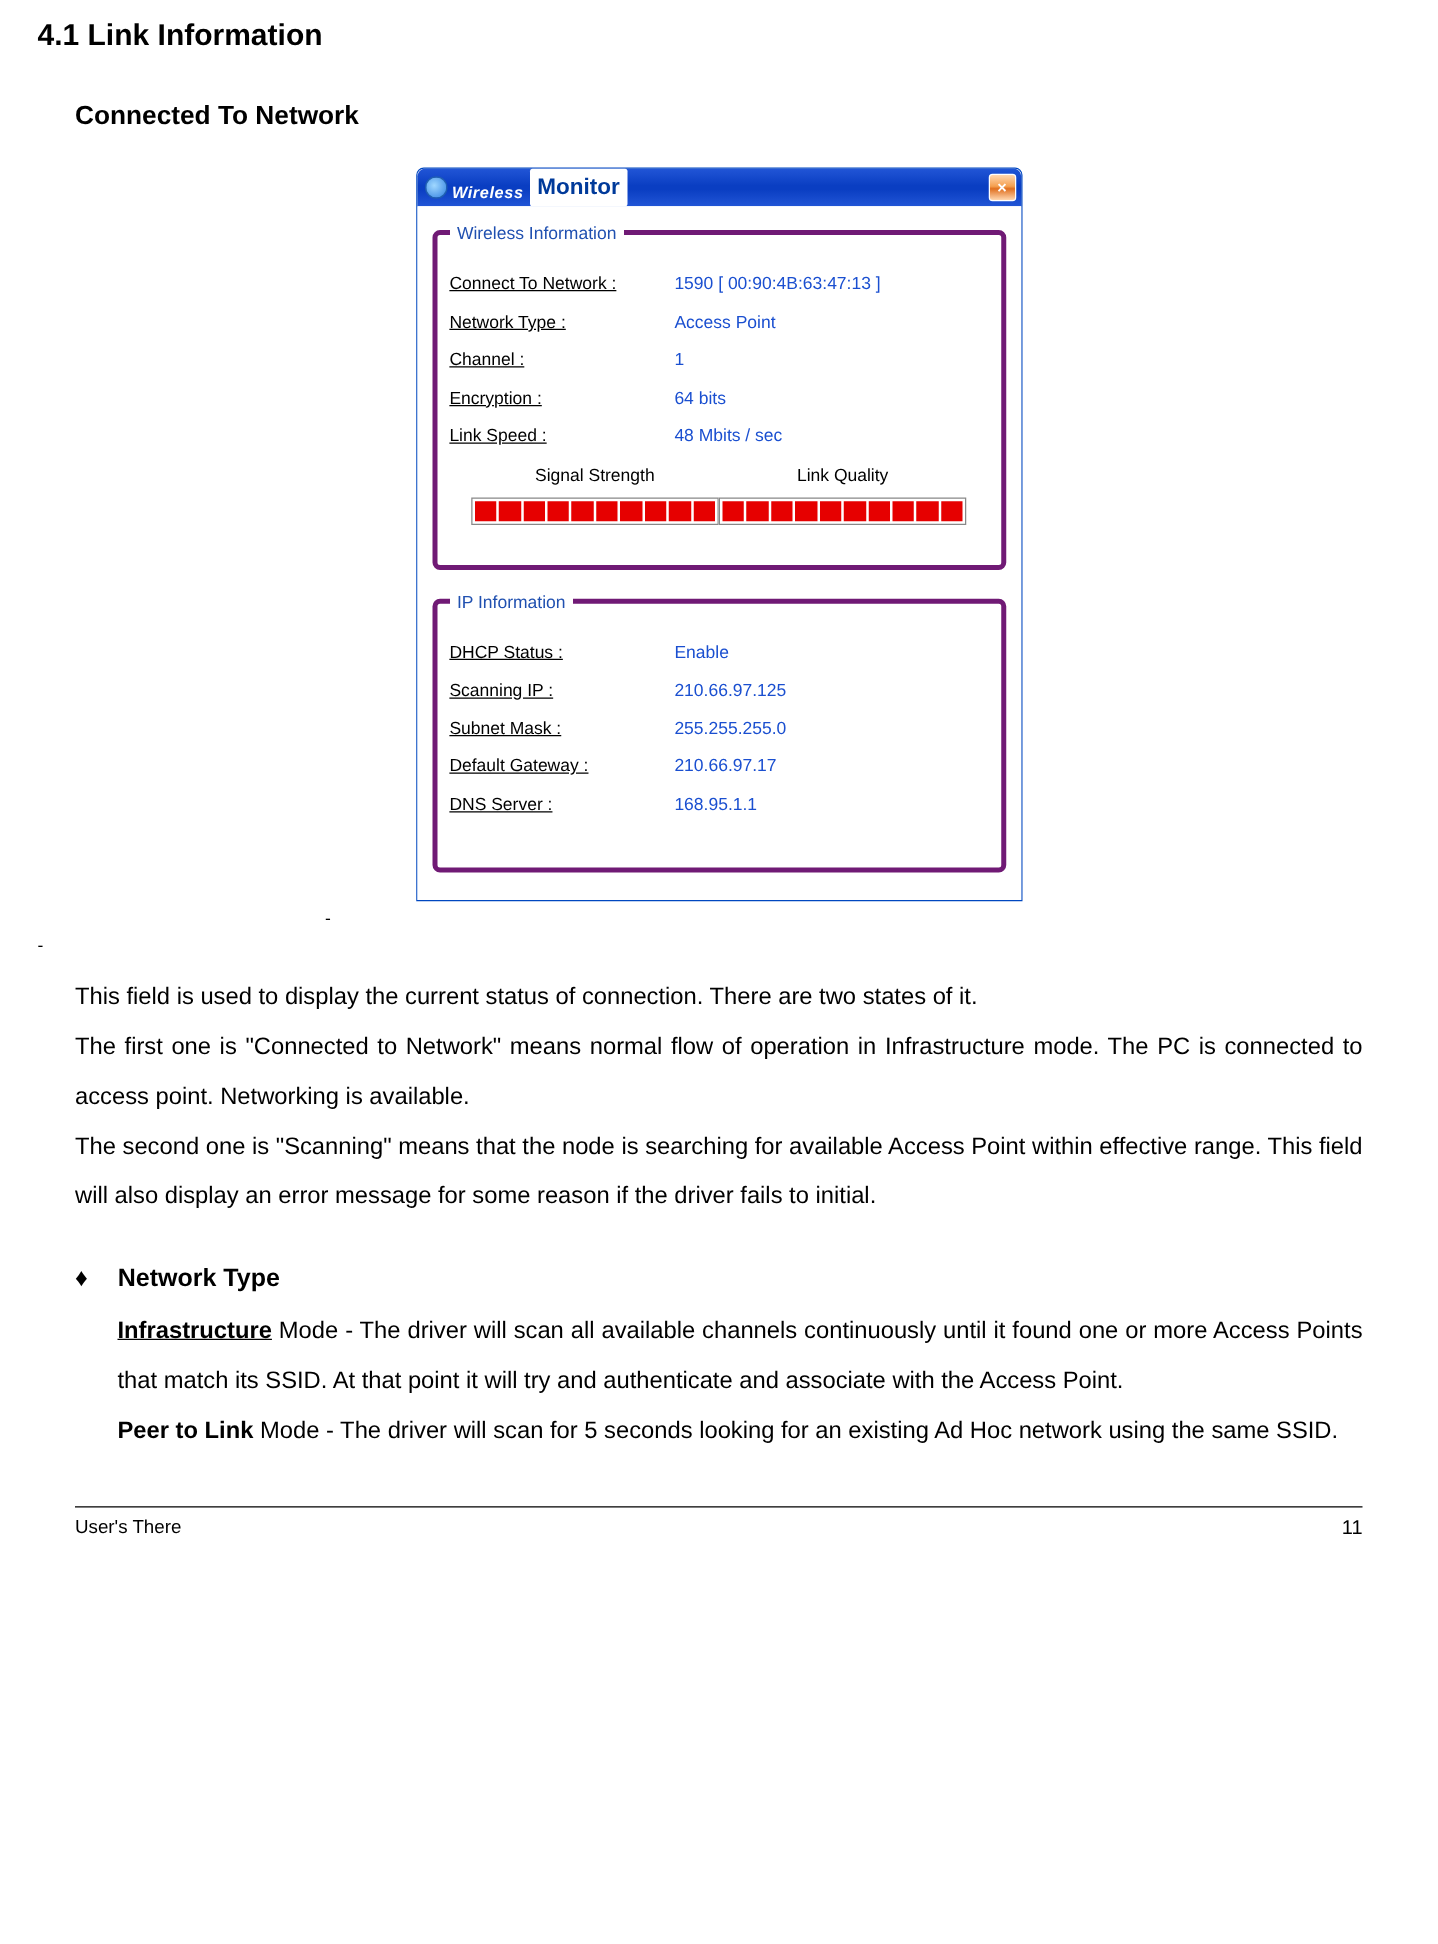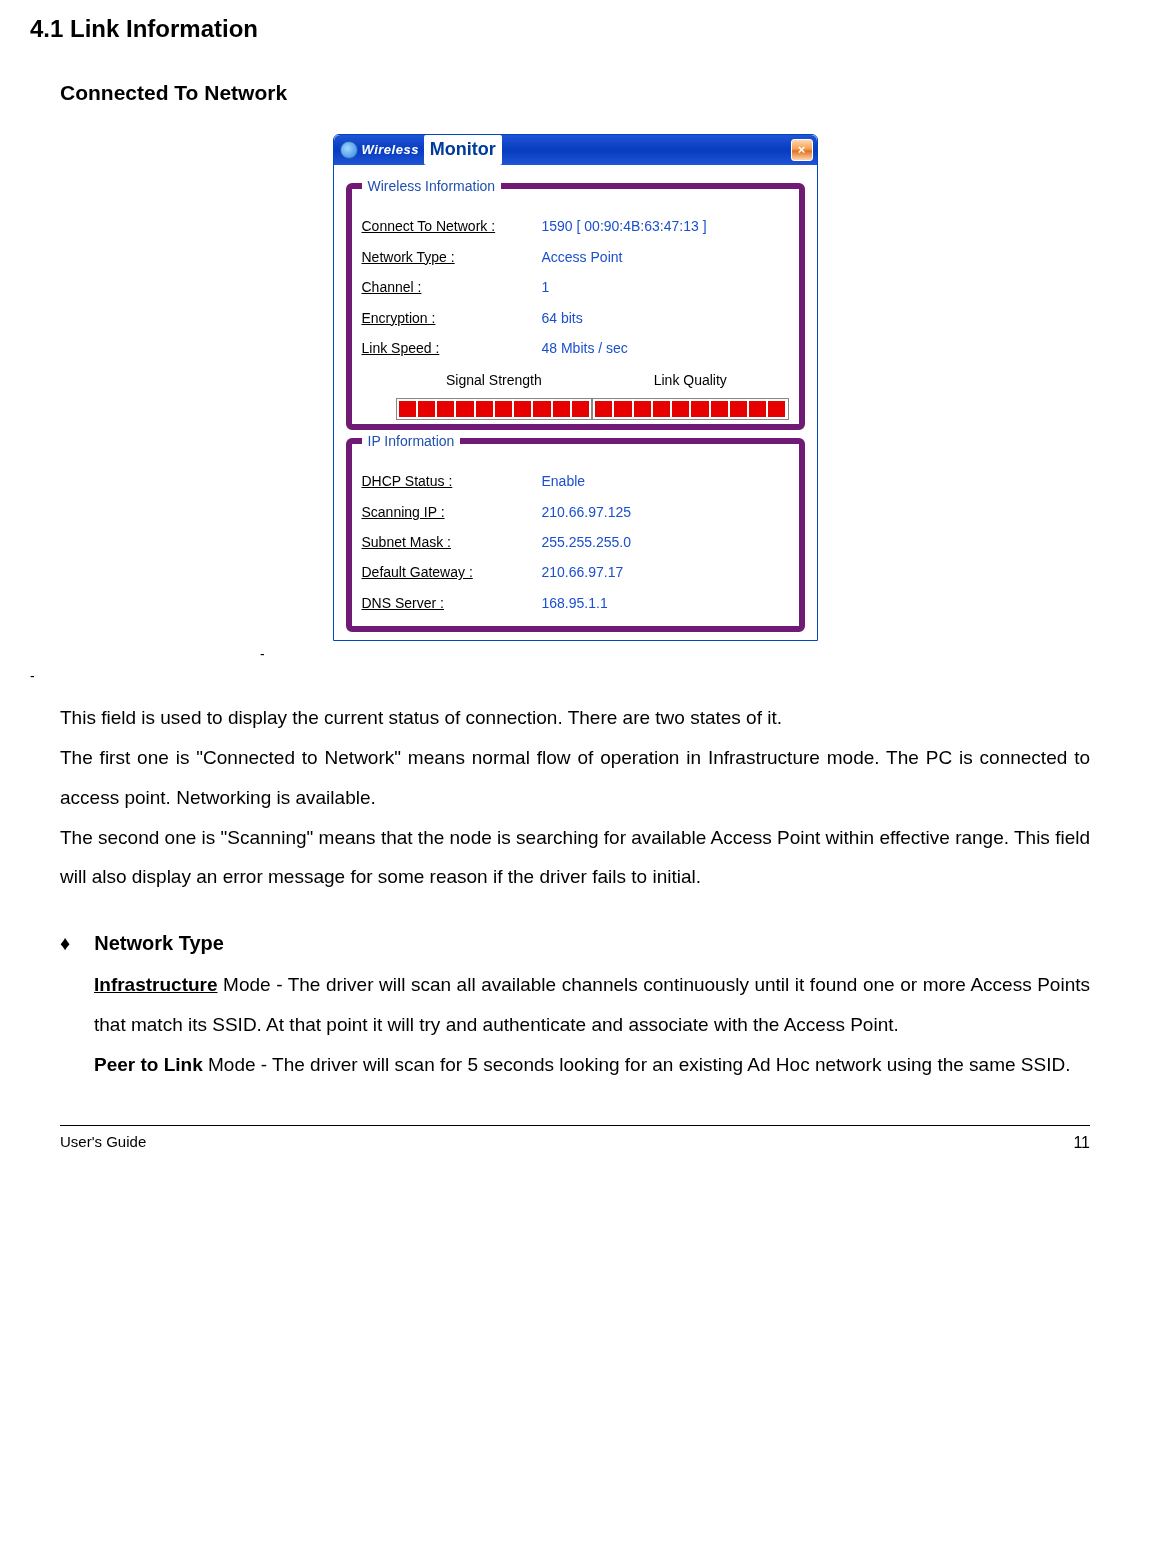--- a/index.html
+++ b/index.html
@@ -46,21 +46,21 @@
       border-radius: 6px 6px 0 0;
     }
     .titlebar-left { display: flex; align-items: center; gap: 4px; }
     .app-icon {
       width: 18px; height: 18px;
       background: radial-gradient(circle at 40% 40%, #a0d8ff, #3080e0);
       border-radius: 50%;
       border: 1px solid #2060b0;
     }
     .title-logo {
-      display: flex; align-items: center; gap: 2px;
+      display: flex; align-items: flex-end; gap: 2px;
       color: #fff; font-weight: bold; font-style: italic;
     }
     .title-wireless {
       font-size: 13px; font-style: italic; font-weight: bold; color: #fff;
       letter-spacing: 0.5px;
     }
     .title-monitor {
       display: inline-block;
       background: #fff; color: #003a9a;
       font-size: 18px; font-weight: bold; font-style: normal;
@@ -76,23 +76,24 @@
       color: #fff;
       font-size: 13px; font-weight: bold;
       display: flex; align-items: center; justify-content: center;
       cursor: pointer;
     }
     .window-body {
       padding: 10px 12px 8px 12px;
       background: #fff;
     }
     fieldset {
-      border: 6px solid #701a75;
+      border: 4px solid #701a75;
       border-radius: 6px;
-      padding: 10px 10px 4px 10px;
+      padding: 10px 10px 32px 10px;
+      margin-bottom: 14px;
     }
     legend {
       padding: 0 6px;
       color: #2050b0;
       font-size: 14px;
     }
     .info-row {
       display: flex;
       align-items: center;
       margin: 8px 0;
@@ -103,21 +104,21 @@
       color: #000;
       padding-right: 10px;
       text-decoration: underline;
     }
     .info-value {
       color: #1a4fd0;
       text-align: center;
     }
     .meters-row {
       display: flex;
-      justify-content: flex-end;
+      justify-content: center;
       margin-top: 10px;
     }
     .meter-col {
       width: 46%;
       display: flex;
       flex-direction: column;
       align-items: center;
     }
     .meter-label {
       text-align: center;
@@ -323,15 +324,15 @@
   <p>
     <span class="run-in">Infrastructure</span><span> Mode    - The driver will scan all available channels continuously until it found one or more Access Points that match its SSID.  At that point it will try and authenticate and associate with the Access Point.</span>
   </p>
   <p>
     <span class="run-in2"> Peer to Link</span><span> Mode  - The driver will scan for 5 seconds looking for an existing Ad Hoc network using the same SSID.</span>
   </p>
 </div>
 
 <hr class="footer-rule">
 <div class="footer">
-  <span>User's Guide</span>
+  <span>User's There</span>
   <span class="pagenum">11</span>
 </div>
 
 </body></html>

